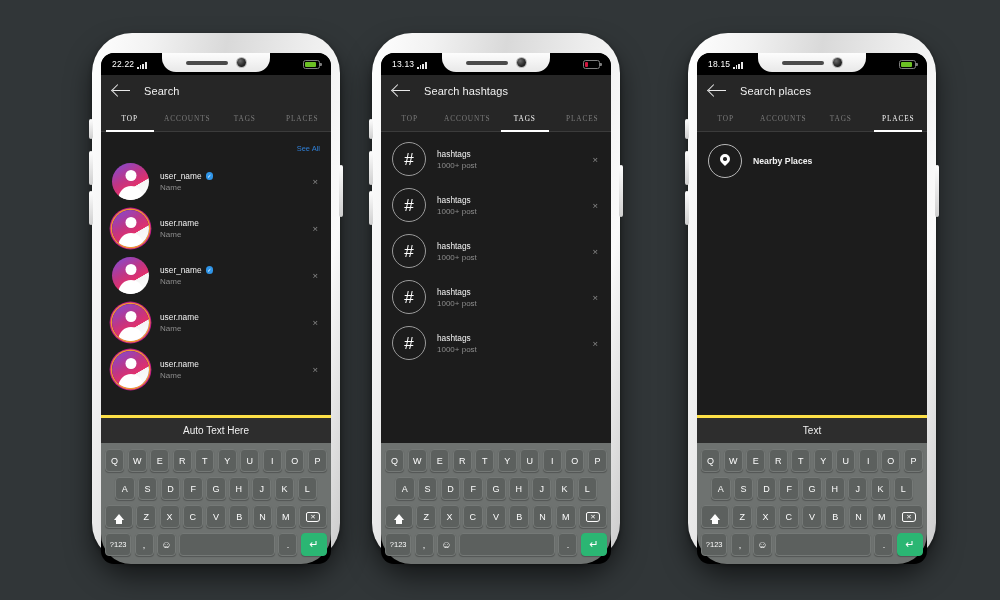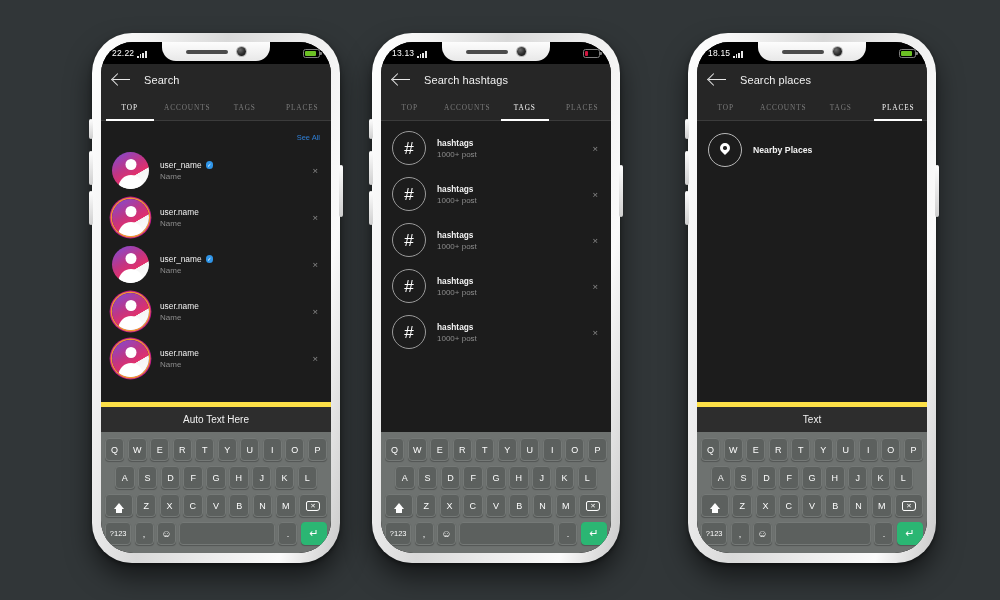--- a/index.html
+++ b/index.html
@@ -30,22 +30,22 @@
     position: absolute; background: linear-gradient(180deg,#fdfdfd,#cfcfcf);
     border-radius: 2px;
   }
   .vol-up   { left: -3px; width: 4px; height: 34px; top: 118px; }
   .vol-dn   { left: -3px; width: 4px; height: 34px; top: 158px; }
   .silencer { left: -3px; width: 4px; height: 20px; top: 86px; }
   .power    { right: -3px; width: 4px; height: 52px; top: 132px; }
 
   .screen {
     position: relative; width: 100%; height: 100%;
-    background: #000; border-radius: 32px; overflow: hidden;
-    display: flex; flex-direction: column;
+    background: #000; border-radius: 13px; overflow: hidden;
+    display: flex; flex-direction: column; margin-top: 11px;
   }
   
   .notch {
     position: absolute; top: 0; left: 50%; transform: translateX(-50%);
     width: 108px; height: 19px; background: inherit;
     background: linear-gradient(180deg,#fdfdfd,#e8e8e8);
     border-radius: 0 0 14px 14px; z-index: 30;
     display: flex; align-items: center; justify-content: center; gap: 9px;
   }
   .speaker { width: 42px; height: 4px; background: #4a4a4a; border-radius: 3px; }
@@ -153,37 +153,37 @@
   }
   .pin::after {
     content:''; position:absolute; left:3.3px; top:3.2px; width:3.4px; height:3.4px;
     border-radius:50%; background:#232323;
   }
   .row-text { flex: 1 1 auto; min-width: 0; }
   .line1 {
     color: #f2f2f2; font-size: 8.3px; display: flex; align-items: center; gap: 4px;
     white-space: nowrap;
   }
-  .line1.bold { font-weight: bold; text-align: center; }
+  .line1.bold { font-weight: normal; text-align: center; }
   .line2 { color: #8c8c8c; font-size: 8px; margin-top: 2px; white-space: nowrap; }
   .verified {
     width: 7.5px; height: 7.5px; border-radius: 50%; background: #2f95e8;
     display: inline-flex; align-items: center; justify-content: center;
     color: #fff; font-size: 5px; flex: 0 0 auto;
   }
   .close-x {
     color: #8a8a8a; font-size: 9.5px; flex: 0 0 auto; padding: 0 2px;
   }
   .place-label { color:#f2f2f2; font-size: 8.7px; font-weight: bold; }
 
   
   .suggest {
     background: #2d2d2d; text-align: center; color: #f0f0f0;
     font-size: 10px; padding: 7px 0 7px 0; flex: 0 0 auto;
-    border-top: 5px solid #fde047;
+    border-top: 3px solid #fde047;
   }
 
   
   .keyboard {
     background: #6e7270; padding: 6px 4px 8px 4px; flex: 0 0 auto;
     border-radius: 0 0 30px 30px;
   }
   .krow { display: flex; justify-content: center; gap: 3.3px; margin-bottom: 5px; }
   .krow:last-child { margin-bottom: 0; }
   .key {

